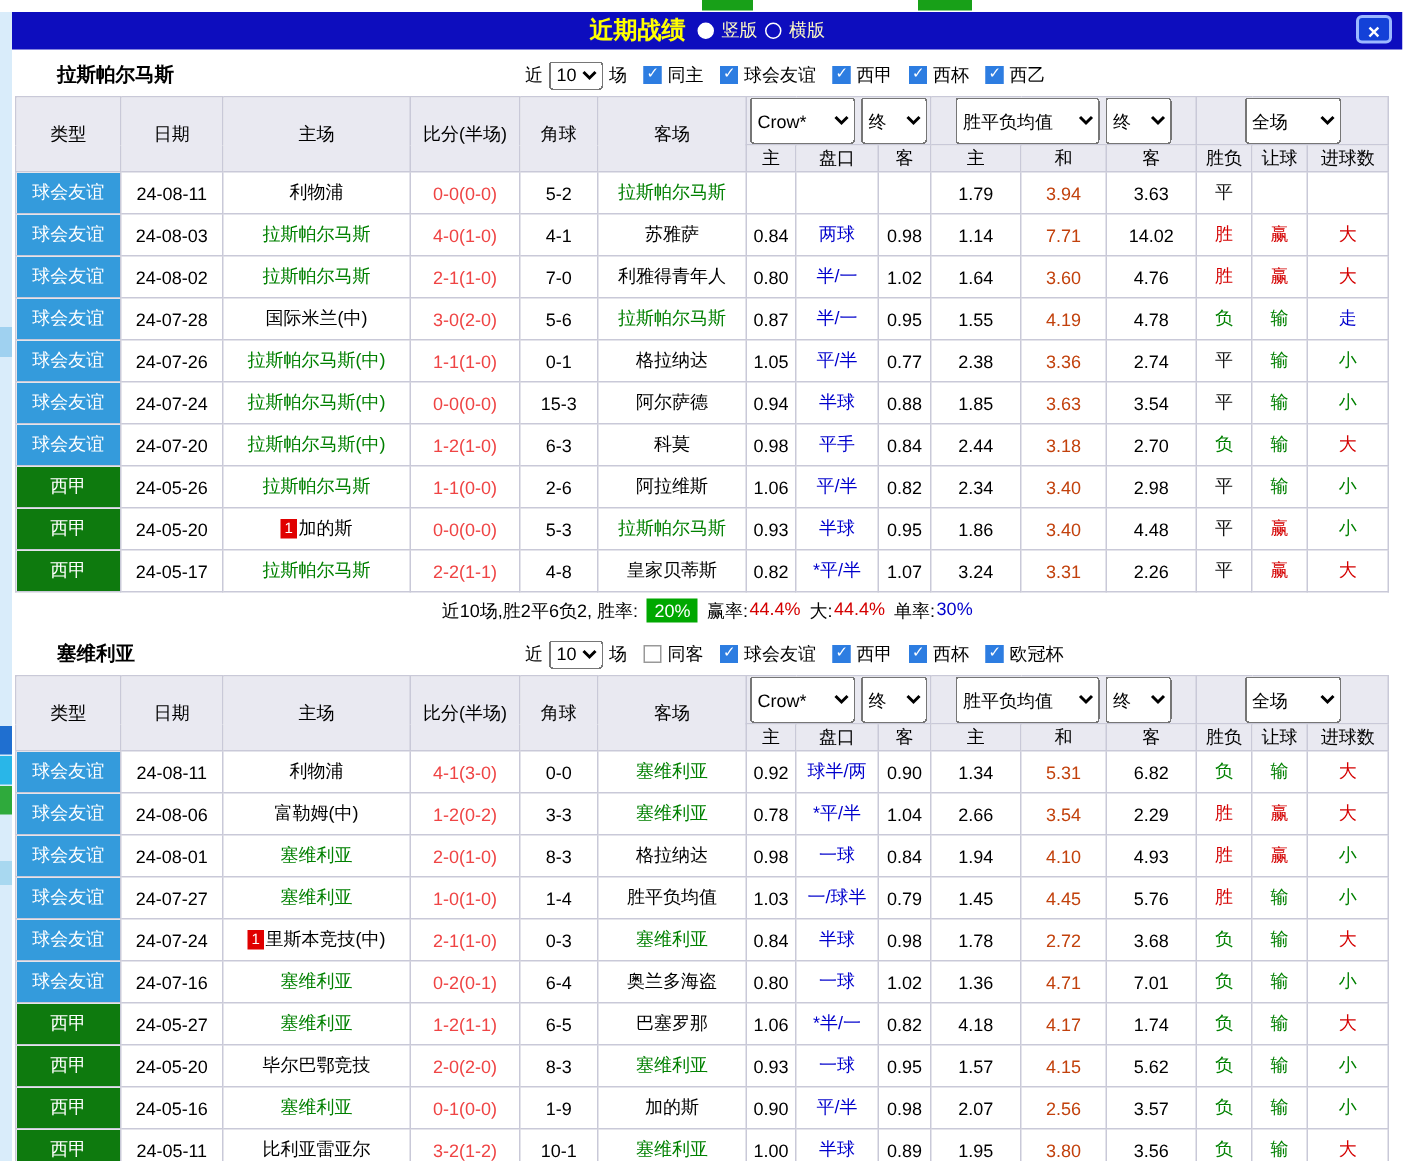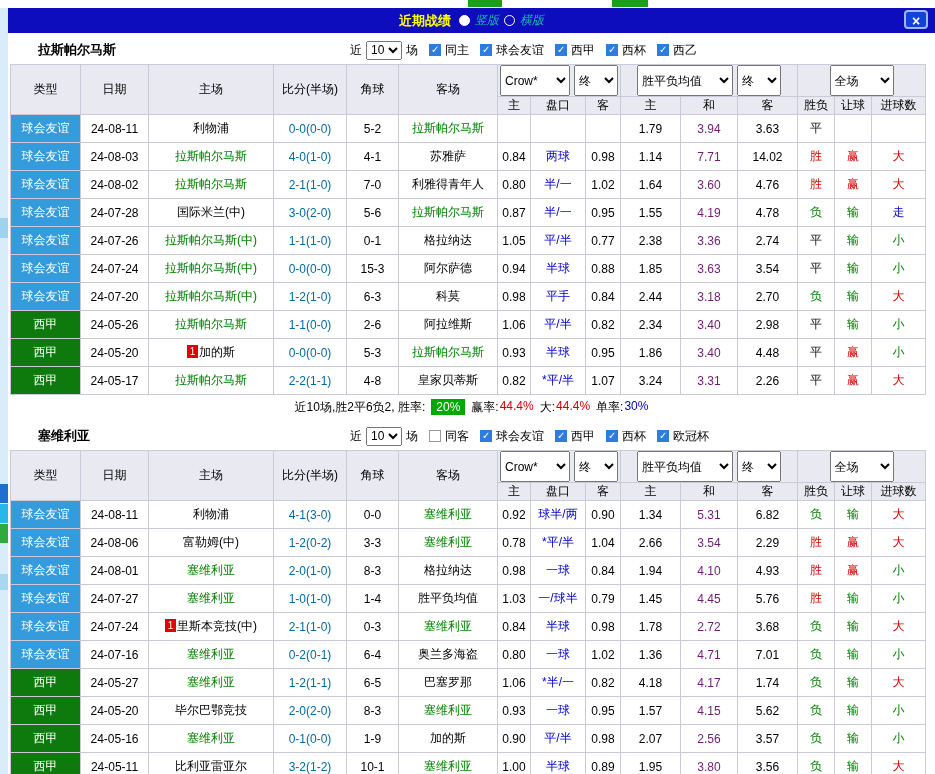--- a/index.html
+++ b/index.html
@@ -18,25 +18,25 @@
   .left-strip{position:absolute;top:8px;left:0;width:8px;height:766px;background:#d9ecfa;}
   .strip-block{position:absolute;left:0;width:8px;}
   #sb1{top:210px;height:20px;background:#9fd1f0}
   #sb2{top:476px;height:19px;background:#1f6fd0}
   #sb3{top:496px;height:19px;background:#29b6e8}
   #sb4{top:516px;height:19px;background:#2faa3c}
   #sb5{top:566px;height:16px;background:#a8d8f0}
   
   .titlebar{position:absolute;top:8px;left:8px;width:927px;height:25px;background:#0d0dbe;
     display:flex;align-items:center;justify-content:center;gap:8px;}
-  .title{color:#ffff00;font-weight:bold;font-size:13px;}
+  .title{color:#ffff00;font-weight:bold;font-size:16px;}
   .radio-group{display:flex;align-items:center;gap:5px;}
   .radio{width:9px;height:9px;border:1px solid #fff;border-radius:50%;display:inline-block;cursor:pointer;}
   .radio.sel{background:#fff;}
-  .radio-label{color:#14b8a6;font-size:12px;font-style:italic;}
+  .radio-label{color:#fef9c3;font-size:12px;}
   .close-btn{position:absolute;right:7px;top:2px;width:24px;height:19px;background:#1341d8;
     border:2px solid #9cb8ff;border-radius:4px;color:#fff;font-weight:bold;text-align:center;
     line-height:18px;font-size:14px;cursor:pointer;box-sizing:border-box;}
   
   #sections{position:absolute;top:33px;left:8px;width:927px;}
   .section{margin-top:3px;}
   .sec-header{height:28px;display:flex;align-items:center;position:relative;}
   .team-name{font-weight:bold;font-size:13px;margin-left:30px;}
   .filters{position:absolute;left:340px;top:0;height:28px;display:flex;align-items:center;}
   .flabel{margin:0 2px;}
@@ -50,23 +50,23 @@
   table.grid th,table.grid td{border:1px solid #c9c9d8;padding:0;overflow:hidden;white-space:nowrap;}
   thead th{background:#e9e9f1;font-weight:normal;}
   thead tr:first-child th{height:24px;}
   thead tr:last-child th{height:17px;}
   .hsel{height:31px;font-size:12px;margin:0 2px;}
   .w70{width:70px}.w44{width:44px}.w92{width:96px}.w62{width:64px}
   tbody td{height:27px;background:#fff;}
   .league-cell.friendly{background:#349bdc;color:#fff;}
   .league-cell.laliga{background:#0e7a0e;color:#fff;}
   .focus{color:#008000;}
-  .score{color:#0369a1;}
+  .score{color:#ef4444;}
   .line-cell{color:#0000cc;}
-  .eu-draw{color:#701a75;}
+  .eu-draw{color:#c2410c;}
   .c-red{color:#d40000;}
   .c-green{color:#008000;}
   .c-blue{color:#0000cc;}
   .c-black{color:#111;}
   .card-badge{display:inline-block;background:#e00000;color:#fff;font-size:10px;width:11px;height:13px;
     line-height:13px;margin-right:1px;vertical-align:1px;}
   
   .summary{height:24px;display:flex;align-items:center;justify-content:center;gap:6px;font-size:12px;}
   .rate-badge{background:#00a800;color:#fff;padding:1px 5px;}
   .stat{display:inline-flex;gap:1px;}

